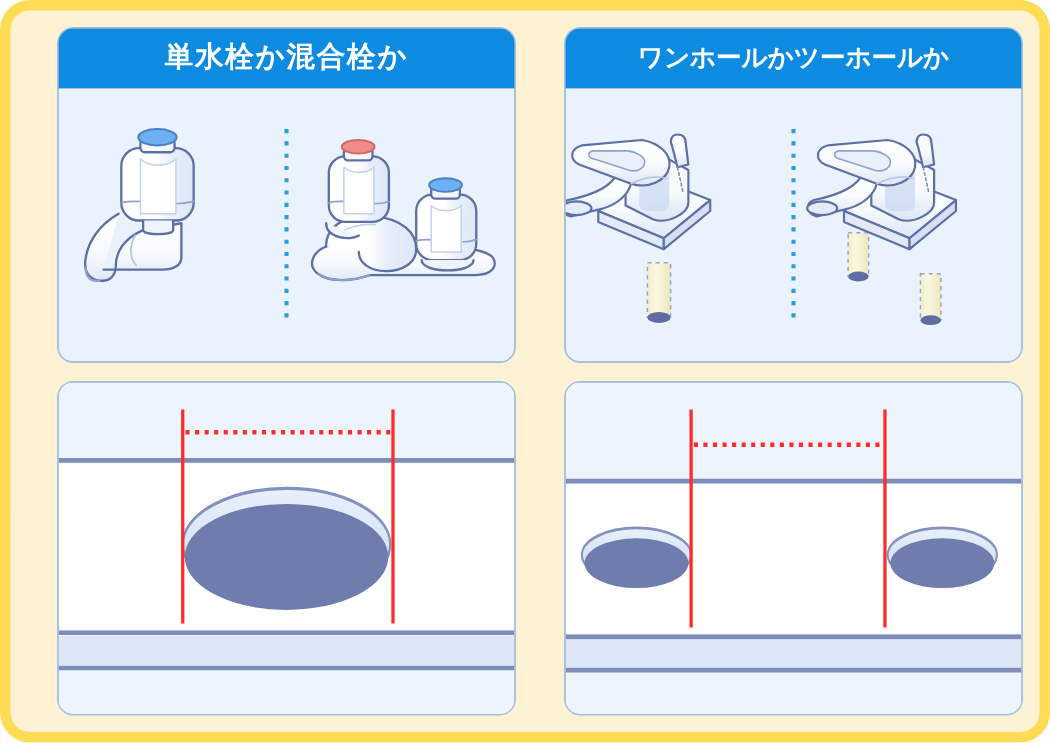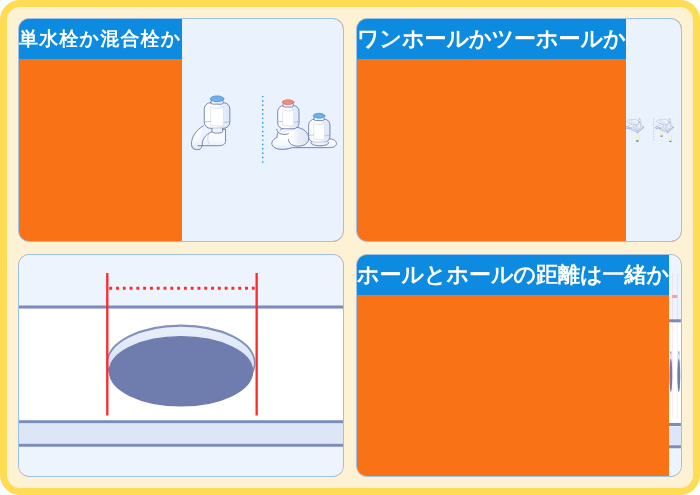--- a/index.html
+++ b/index.html
@@ -20,41 +20,42 @@
     position:absolute;
     left:0; top:0; right:0; bottom:0;
     display:grid;
     grid-template-columns:1fr 1fr;
     grid-template-rows:1fr 1fr;
     gap:12px;
     padding:11px 11px 11px 11px;
   }
   .panel{
     position:relative;
-    background:#f97316;
+    background:#a3a3a3;
     border:1.6px solid #9FC0E8;
     border-radius:11px;
     overflow:hidden;
     display:flex;
-    flex-direction:row;
+    flex-direction:column;
+    margin-left:20px;
   }
   .panel-header{
     background:#0C8BE0;
     color:#ffffff;
     text-align:center;
     letter-spacing:1.2px;
     font-size:19px;
     font-weight:bold;
     line-height:40px;
     height:40px;
     white-space:nowrap;
     overflow:hidden;
     flex:0 0 auto;
   }
-  .panel.tight .panel-header{ letter-spacing:0px; font-size:22px; }
+  .panel.tight .panel-header{ letter-spacing:0px; font-size:17px; }
   .panel-body{
     position:relative;
     flex:1 1 auto;
     background:#EDF4FE;
     overflow:hidden;
   }
   .panel-body.illus{ background:#EAF2FD; }
   svg{ display:block; width:100%; height:100%; }
 </style>
 </head>
@@ -229,21 +230,20 @@
           </g>
 
           <line x1="91" y1="13" x2="91" y2="116" stroke="#FF2A2A" stroke-width="2.4"></line>
           <line x1="245" y1="13" x2="245" y2="116" stroke="#FF2A2A" stroke-width="2.4"></line>
           <line x1="93" y1="24" x2="243" y2="24" stroke="#FF2A2A" stroke-width="2.2" stroke-dasharray="3 4"></line>
         </svg>
       </div>
     </div>
 
     <div class="panel tight">
-      <div class="panel-header">ホールとホールの距離は一緒か</div>
       <div class="panel-body">
         <svg viewBox="0 0 334 160" preserveAspectRatio="none">
           <defs>
             <linearGradient id="rimG4" x1="0" y1="0" x2="0" y2="1">
               <stop offset="0%" stop-color="#E9F0FB"></stop>
               <stop offset="100%" stop-color="#C9D8EF"></stop>
             </linearGradient>
           </defs>
 
           <rect x="0" y="0" width="334" height="46" fill="#EDF4FE"></rect>

